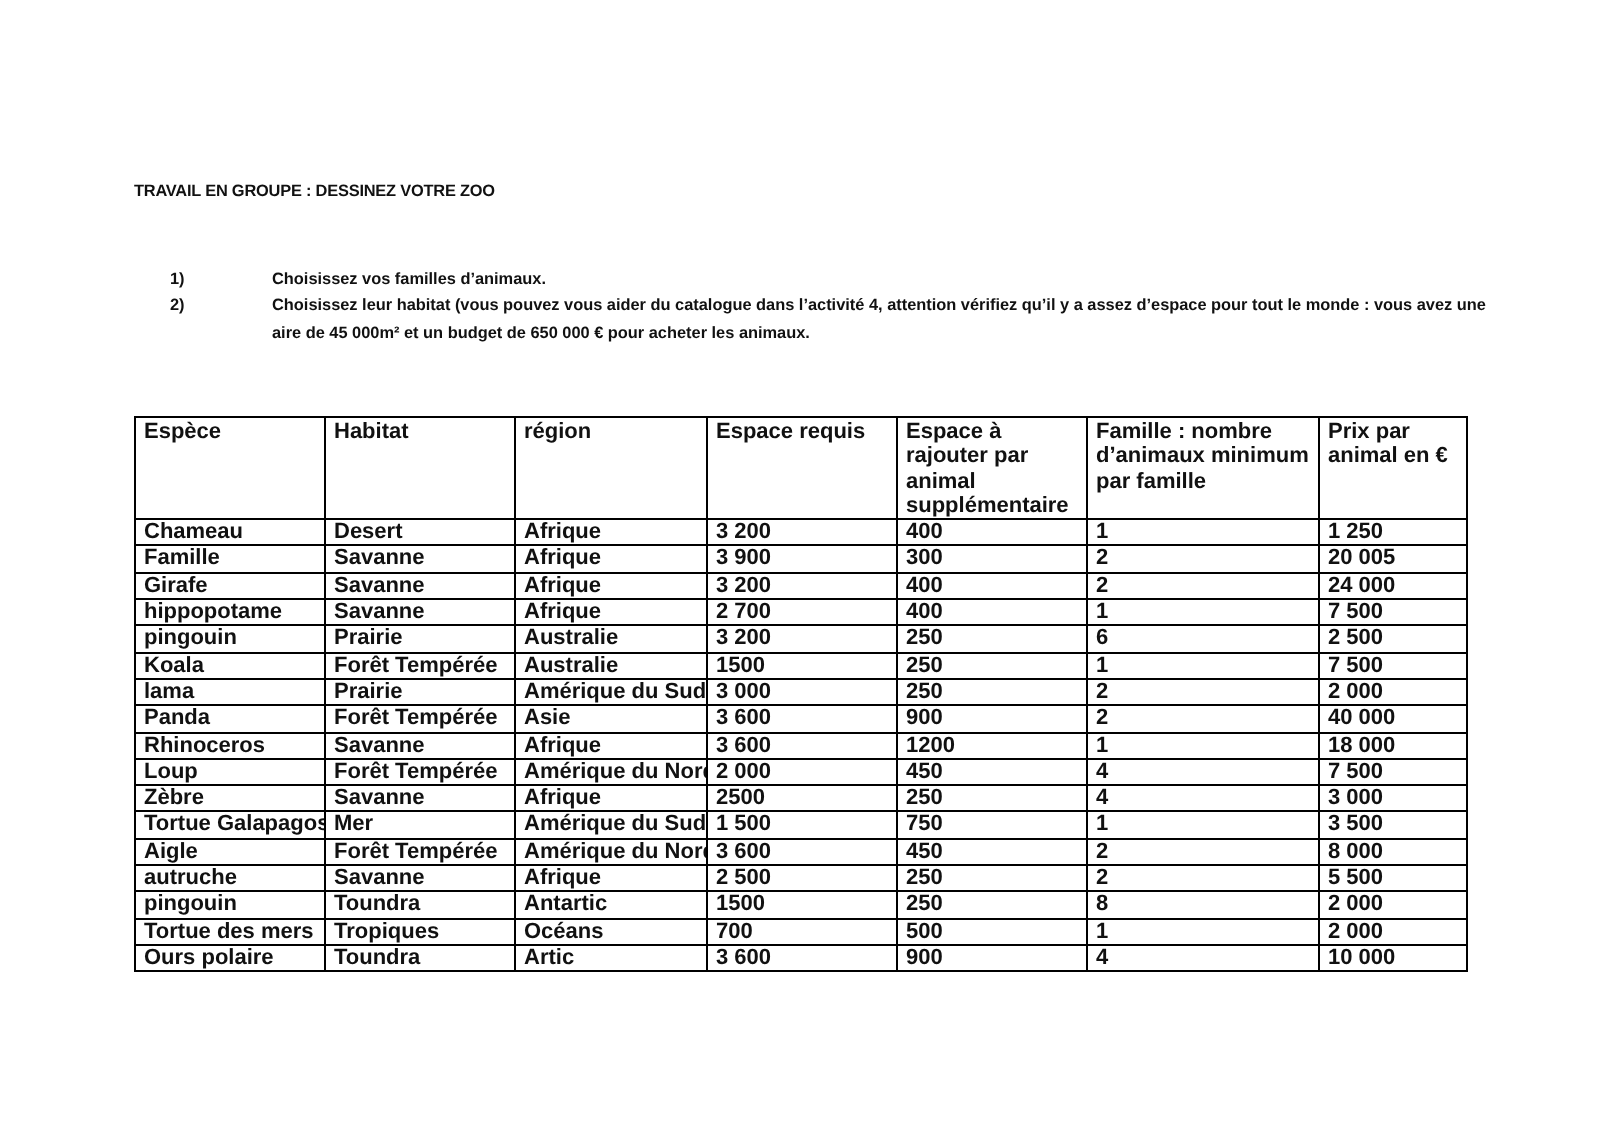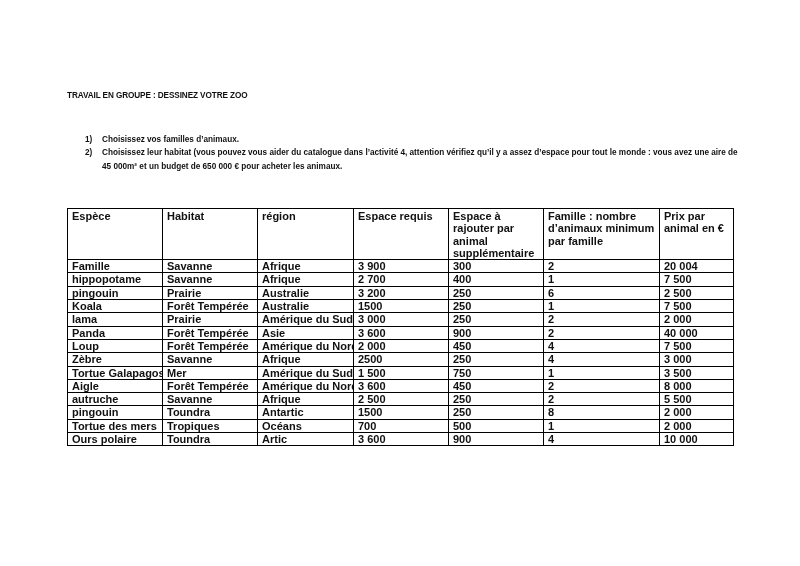--- a/index.html
+++ b/index.html
@@ -10,21 +10,21 @@
   .title {
     position: absolute; left: 67px; top: 91px;
     font-size: 8.2px; font-weight: bold; letter-spacing: -0.1px;
   }
   .instructions {
     position: absolute; left: 85px; top: 133px; width: 660px;
     font-size: 8.2px; font-weight: bold; line-height: 13.3px;
   }
   .instr-item { display: flex; }
   .instr-num { width: 17px; flex: none; }
-  .instr-text { flex: 1; }
+  .instr-text { flex: 1; margin-left: 34px; }
   table.zoo {
     position: absolute; left: 67px; top: 208px;
     border-collapse: collapse; table-layout: fixed;
     width: 666px;
     font-size: 11px; font-weight: bold;
   }
   table.zoo td, table.zoo th {
     border: 1px solid #000;
     padding: 0 4px;
     text-align: left; vertical-align: top;
@@ -68,27 +68,45 @@
         <th>Habitat</th>
         <th>région</th>
         <th>Espace requis</th>
         <th>Espace à rajouter par animal supplémentaire</th>
         <th>Famille : nombre d’animaux minimum par famille</th>
         <th>Prix  par animal en €</th>
       </tr>
   </thead>
   <tbody id="tbody">
       <tr>
+        <td>Chameau</td>
+        <td>Desert</td>
+        <td>Afrique</td>
+        <td>3 200</td>
+        <td>400</td>
+        <td>1</td>
+        <td>1 250</td>
+      </tr>
+      <tr>
         <td>Famille</td>
         <td>Savanne</td>
         <td>Afrique</td>
         <td>3 900</td>
         <td>300</td>
         <td>2</td>
-        <td>20 004</td>
+        <td>20 005</td>
+      </tr>
+      <tr>
+        <td>Girafe</td>
+        <td>Savanne</td>
+        <td>Afrique</td>
+        <td>3 200</td>
+        <td>400</td>
+        <td>2</td>
+        <td>24 000</td>
       </tr>
       <tr>
         <td>hippopotame</td>
         <td>Savanne</td>
         <td>Afrique</td>
         <td>2 700</td>
         <td>400</td>
         <td>1</td>
         <td>7 500</td>
       </tr>
@@ -120,20 +138,29 @@
         <td>2 000</td>
       </tr>
       <tr>
         <td>Panda</td>
         <td>Forêt Tempérée</td>
         <td>Asie</td>
         <td>3 600</td>
         <td>900</td>
         <td>2</td>
         <td>40 000</td>
+      </tr>
+      <tr>
+        <td>Rhinoceros</td>
+        <td>Savanne</td>
+        <td>Afrique</td>
+        <td>3 600</td>
+        <td>1200</td>
+        <td>1</td>
+        <td>18 000</td>
       </tr>
       <tr>
         <td>Loup</td>
         <td>Forêt Tempérée</td>
         <td>Amérique du Nord</td>
         <td>2 000</td>
         <td>450</td>
         <td>4</td>
         <td>7 500</td>
       </tr>

